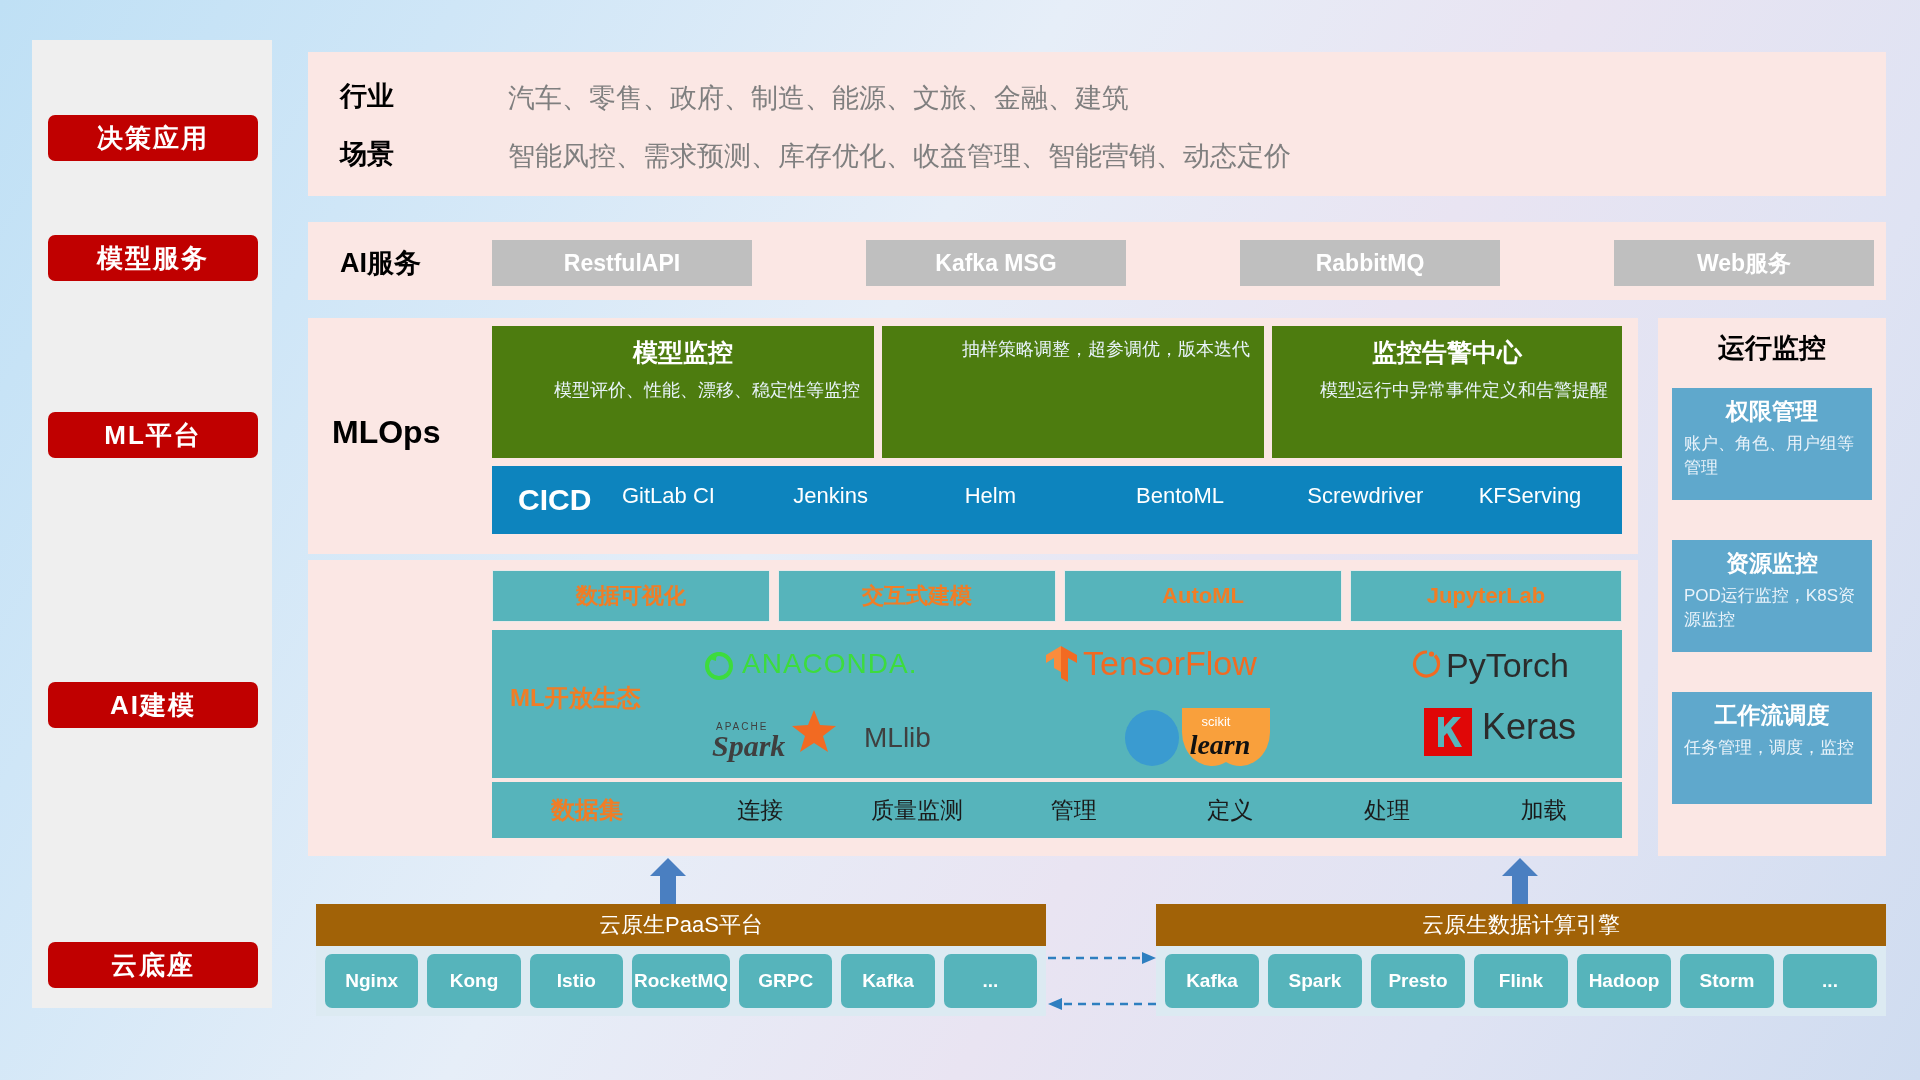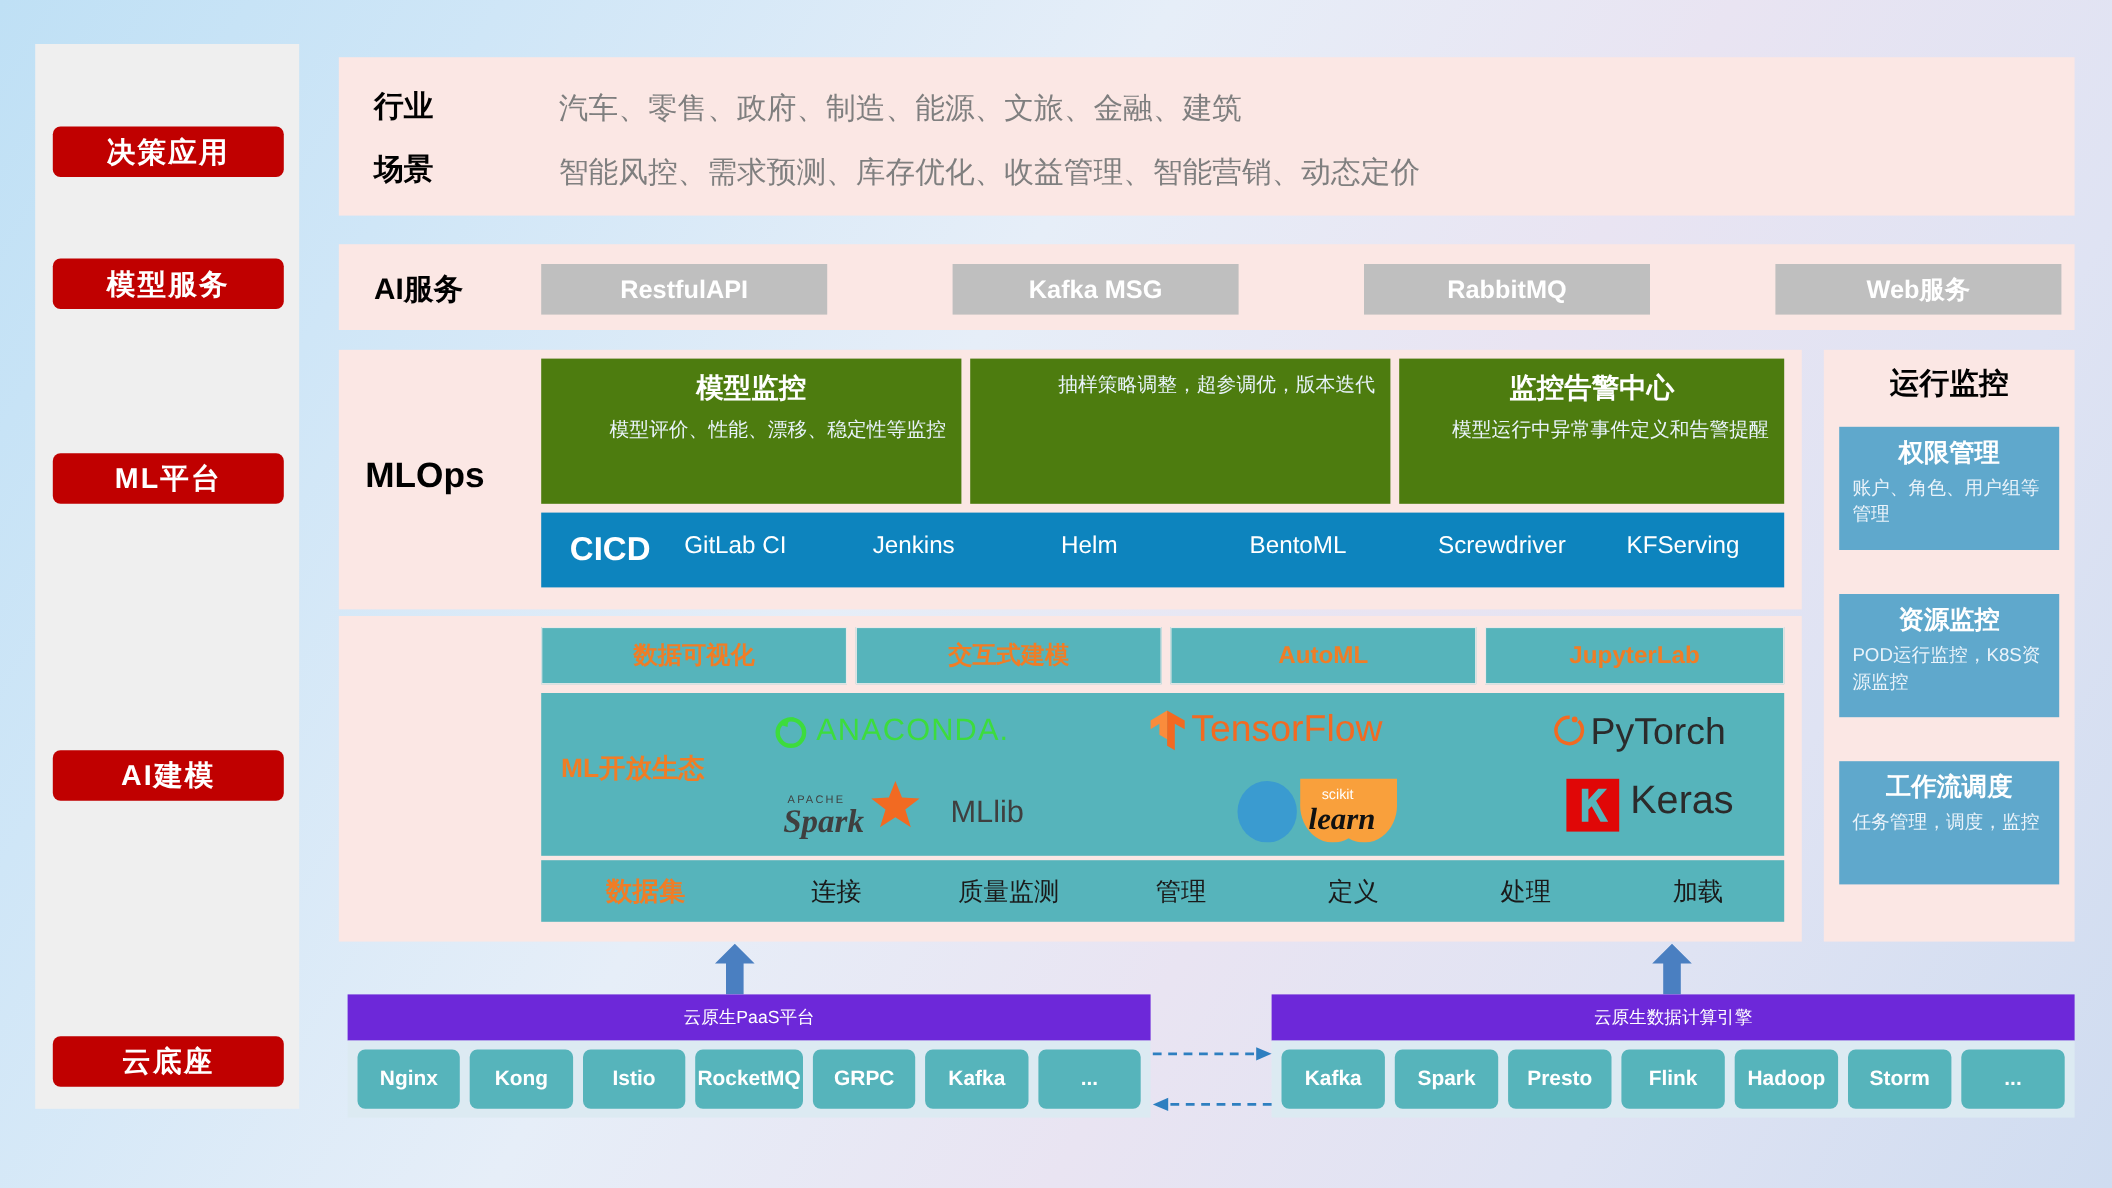--- a/index.html
+++ b/index.html
@@ -94,21 +94,21 @@
   .mon-card{
     position:absolute;left:1672px;width:200px;background:#5fa8cc;
     color:#fff;box-sizing:border-box;padding:8px 12px;
   }
   .mon-card .t{font-size:23px;font-weight:bold;text-align:center;margin-bottom:5px;}
   .mon-card .d{font-size:17px;line-height:1.4;color:#eaf3fa;}
 
   
   .bottom-group{position:absolute;}
   .bottom-header{
-    background:#6d28d9;color:#fff;font-size:16px;
+    background:#a16207;color:#fff;font-size:22px;
     display:flex;align-items:center;justify-content:center;height:42px;
   }
   .bottom-tray{background:#dceaf2;padding:8px 9px;display:flex;gap:9px;}
   .pill{
     flex:1;background:#56b4bb;border-radius:7px;color:#fff;
     display:flex;align-items:center;justify-content:center;text-align:center;
     font-size:19px;font-weight:bold;height:54px;line-height:1.05;padding:0 2px;box-sizing:border-box;
   }
   .up-arrow{position:absolute;width:40px;}
 </style>

